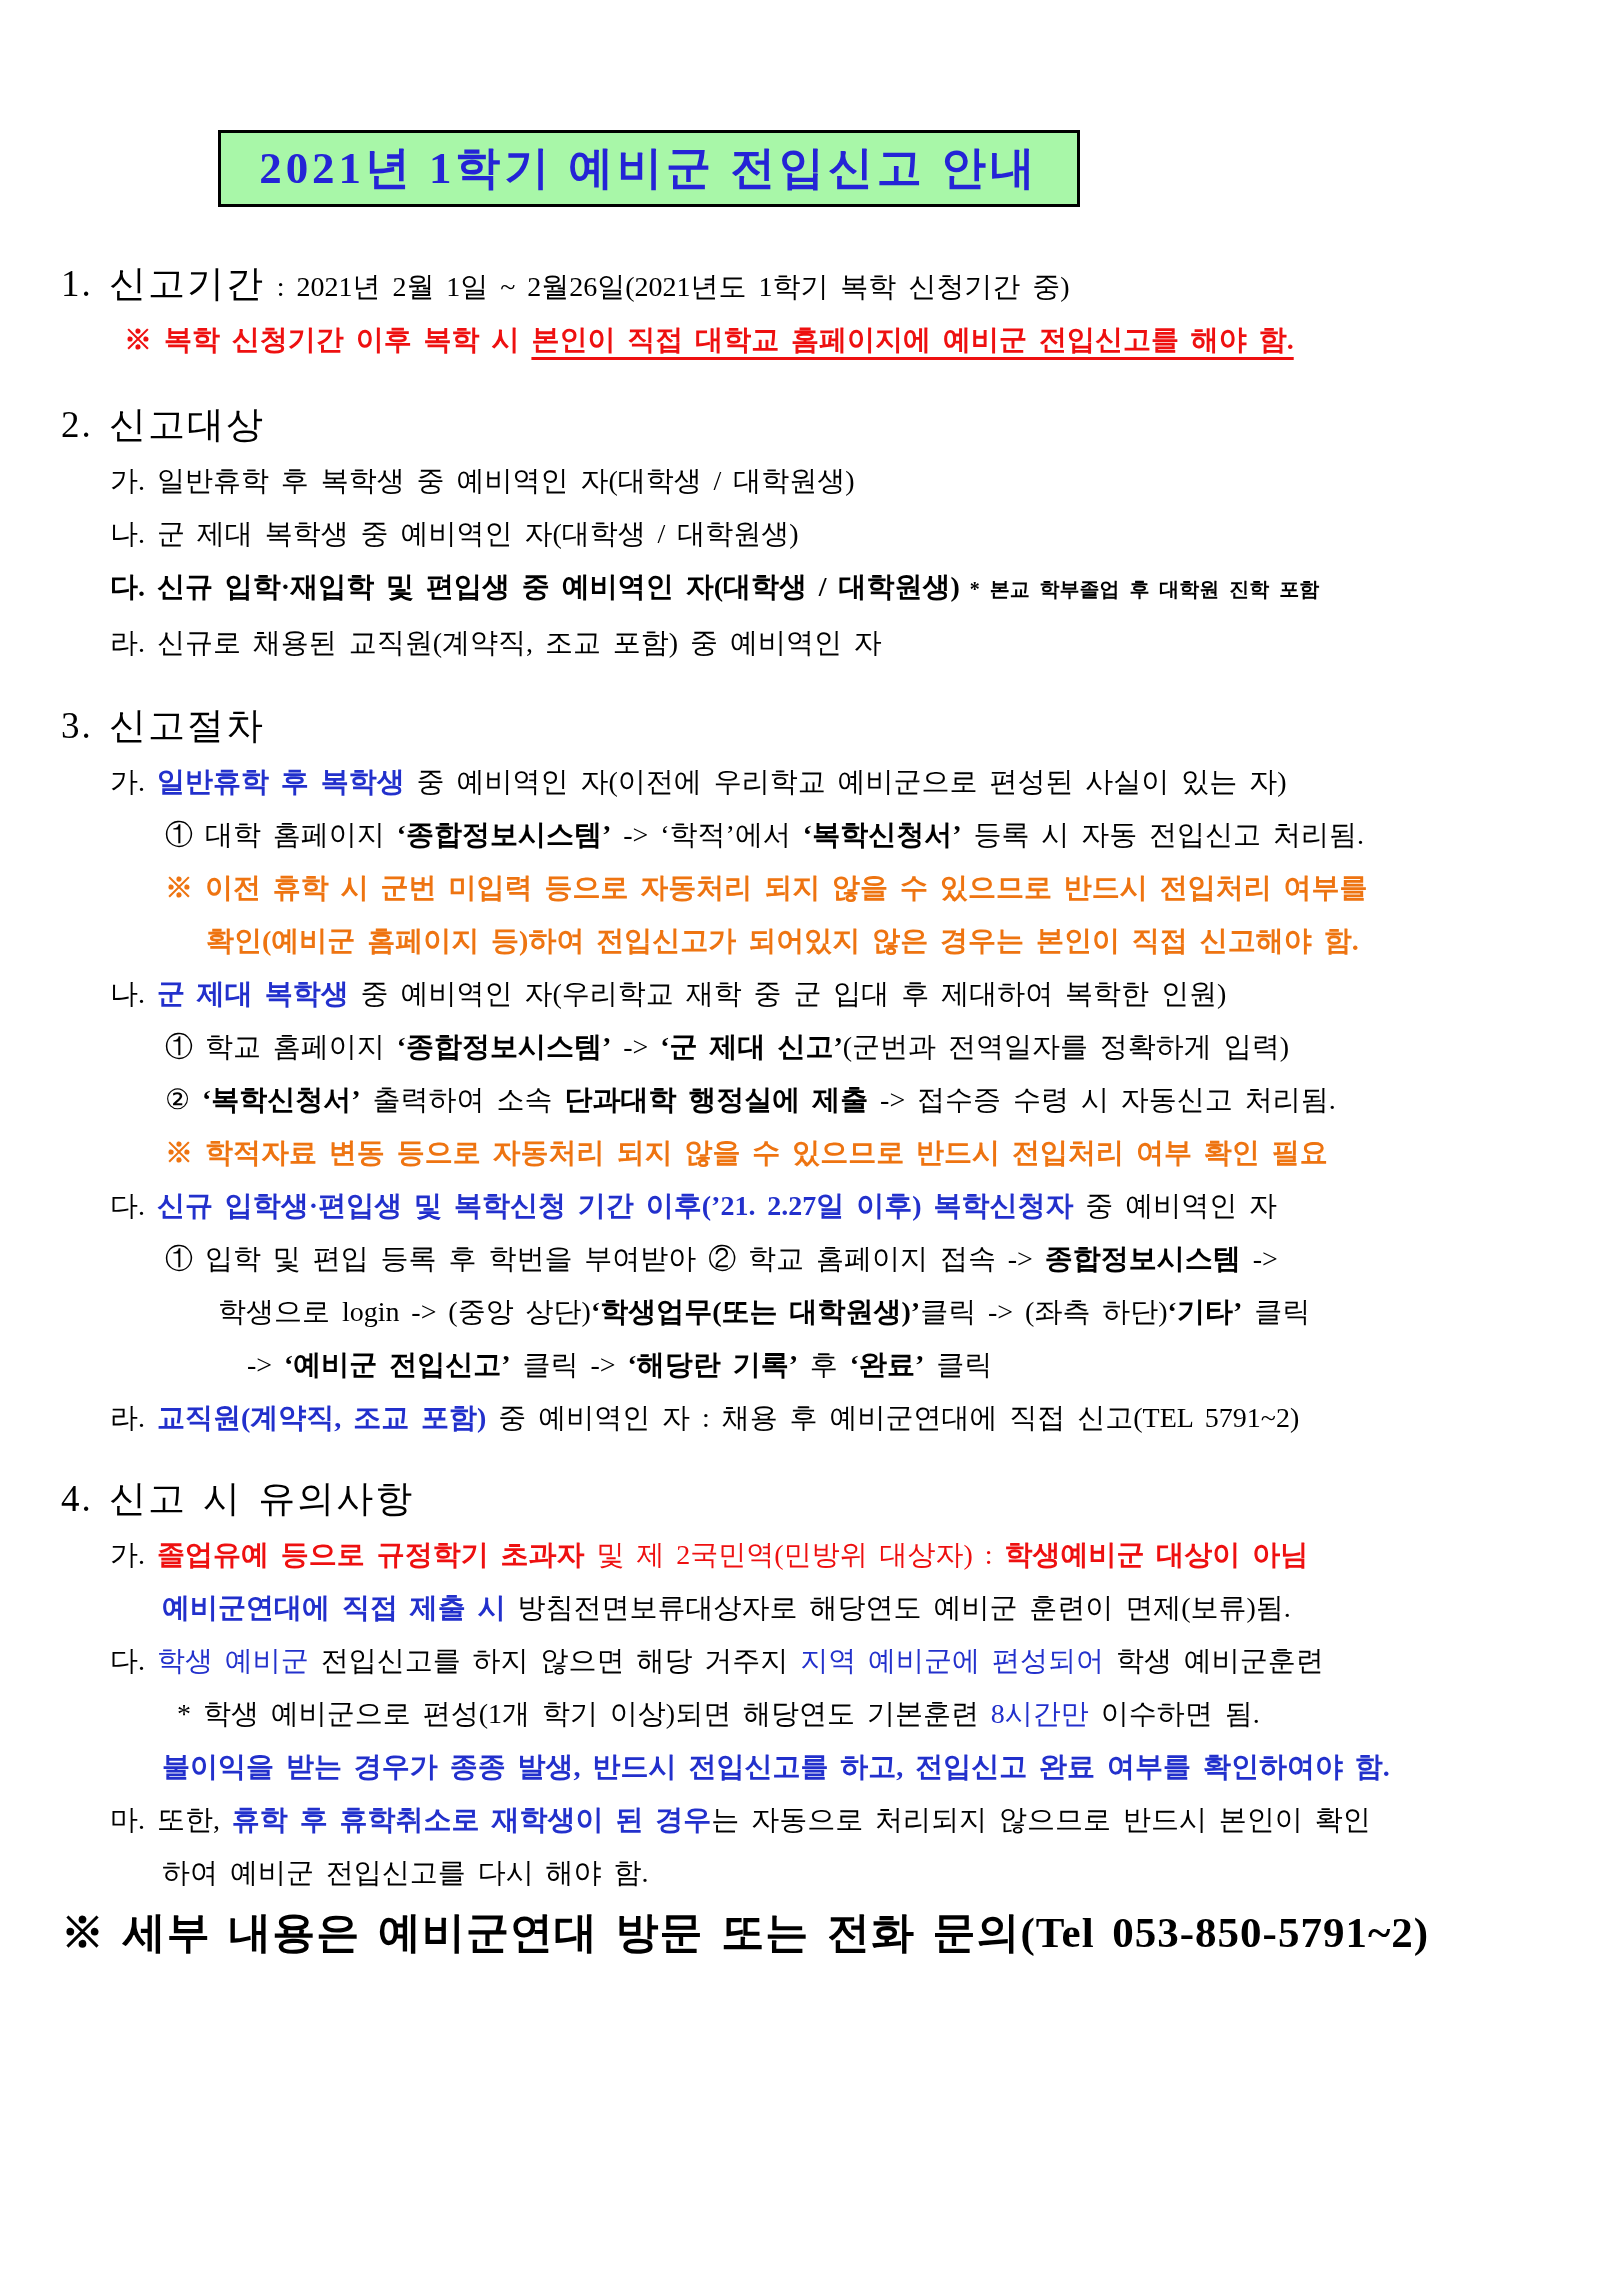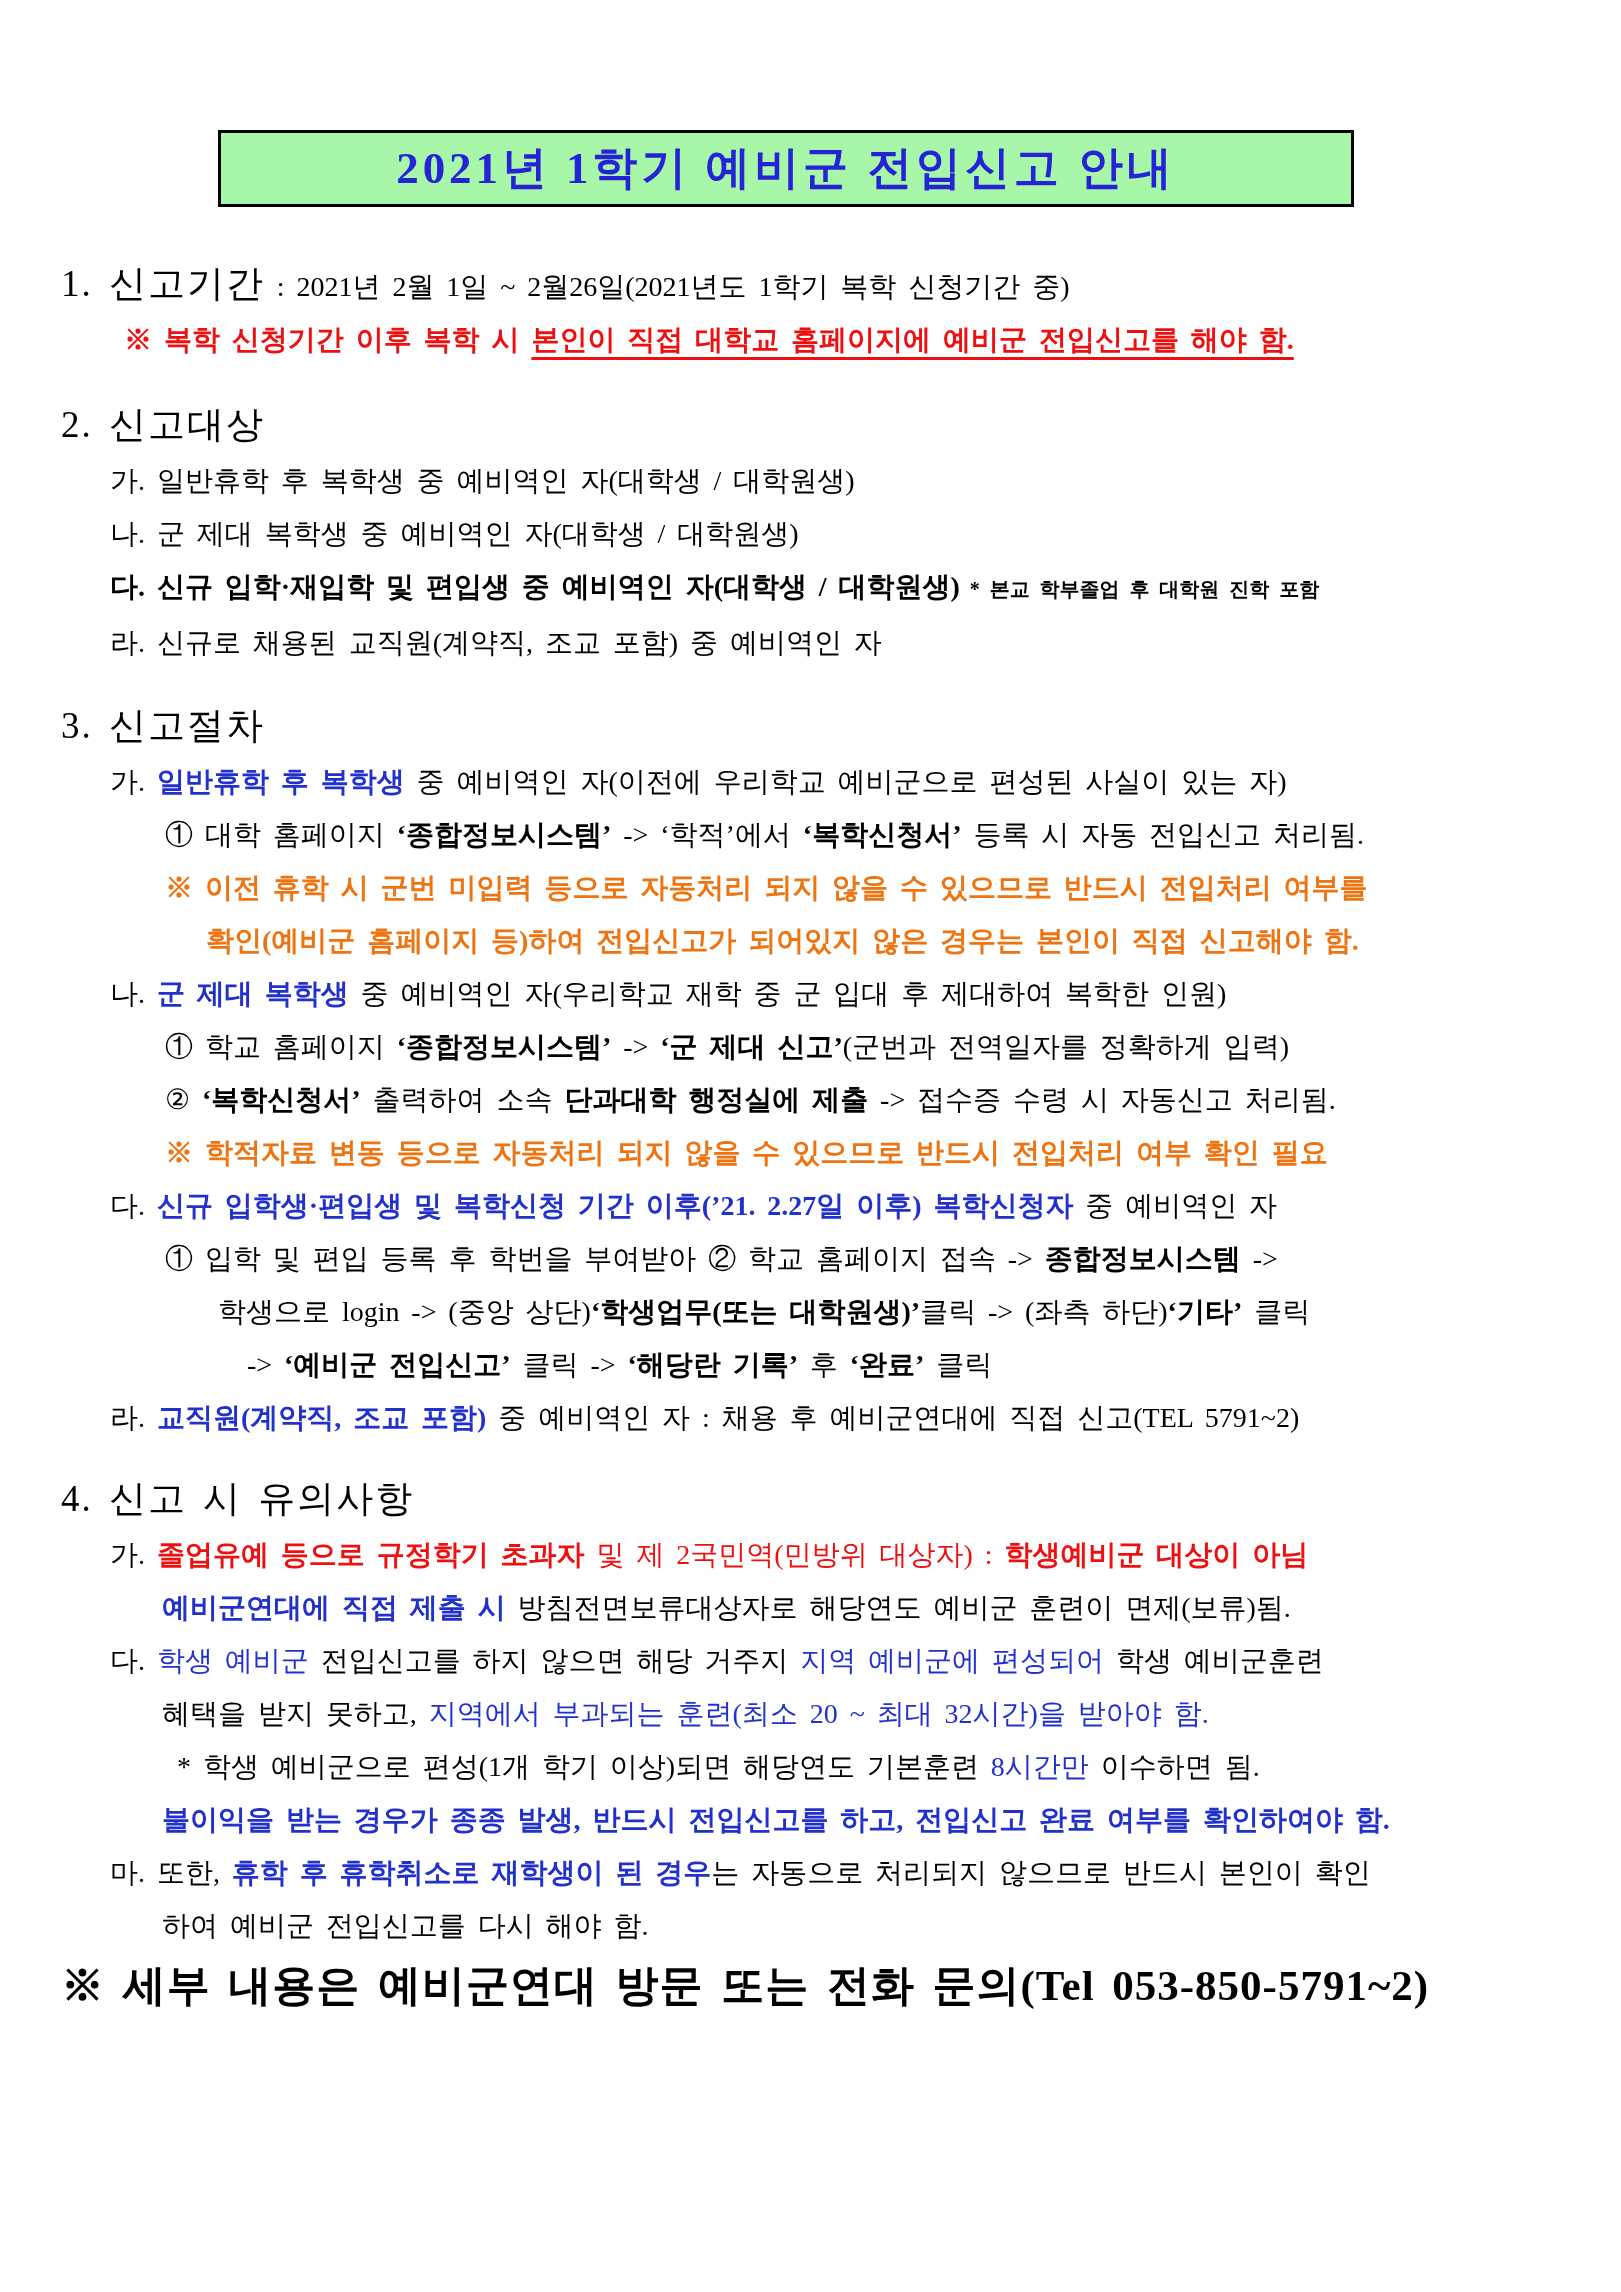--- a/index.html
+++ b/index.html
@@ -6,21 +6,21 @@
   html,body { margin:0; padding:0; background:#ffffff; }
   body {
     width:1621px; height:2293px;
     font-family:"Liberation Serif","DejaVu Serif",serif;
     color:#000;
   }
   .doc { padding:130px 35px 0 61px; }
 
   .title-box {
     margin-left:157px;
-    width:1136px;
+    width:862px;
     border:3.9px solid #000;
     background:#a8f7a8;
     text-align:center;
     line-height:71px;
     font-size:45px;
     font-weight:bold;
     color:#2424d6;
     letter-spacing:3.9px;
   }
 
@@ -151,23 +151,20 @@
   </div>
   <div class="line ind1">
     <span>가. </span><span class="redbold">졸업유예 등으로 규정학기 초과자</span><span class="red"> 및 제 2국민역(민방위 대상자) : </span><span class="redbold">학생예비군 대상이 아님</span>
   </div>
   <div class="line indc">
     <span class="bluebold">예비군연대에 직접 제출 시</span><span> 방침전면보류대상자로 해당연도 예비군 훈련이 면제(보류)됨.</span>
   </div>
   <div class="line ind1">
     <span>다. </span><span class="blue">학생 예비군</span><span> 전입신고를 하지 않으면 해당 거주지 </span><span class="blue">지역 예비군에 편성되어</span><span> 학생 예비군훈련</span>
   </div>
-  <div class="line indc">
-    <span>혜택을 받지 못하고, </span><span class="blue">지역에서 부과되는 훈련(최소 20 ~ 최대 32시간)을 받아야 함.</span>
-  </div>
   <div class="line indc2">
     <span>* 학생 예비군으로 편성(1개 학기 이상)되면 해당연도 기본훈련 </span><span class="blue">8시간만</span><span> 이수하면 됨.</span>
   </div>
   <div class="line indc">
     <span class="bluebold">불이익을 받는 경우가 종종 발생, 반드시 전입신고를 하고, 전입신고 완료 여부를 확인하여야 함.</span>
   </div>
   <div class="line ind1">
     <span>마. 또한, </span><span class="blueboldu">휴학 후 휴학취소로 재학생이 된 경우</span><span>는 자동으로 처리되지 않으므로 반드시 본인이 확인</span>
   </div>
   <div class="line indc">

